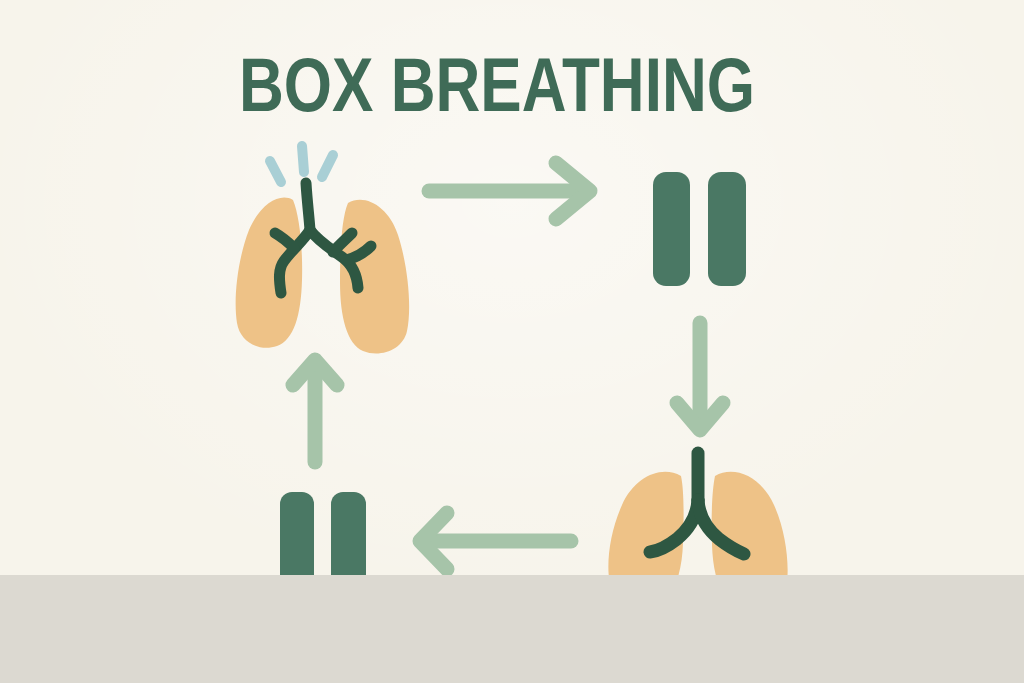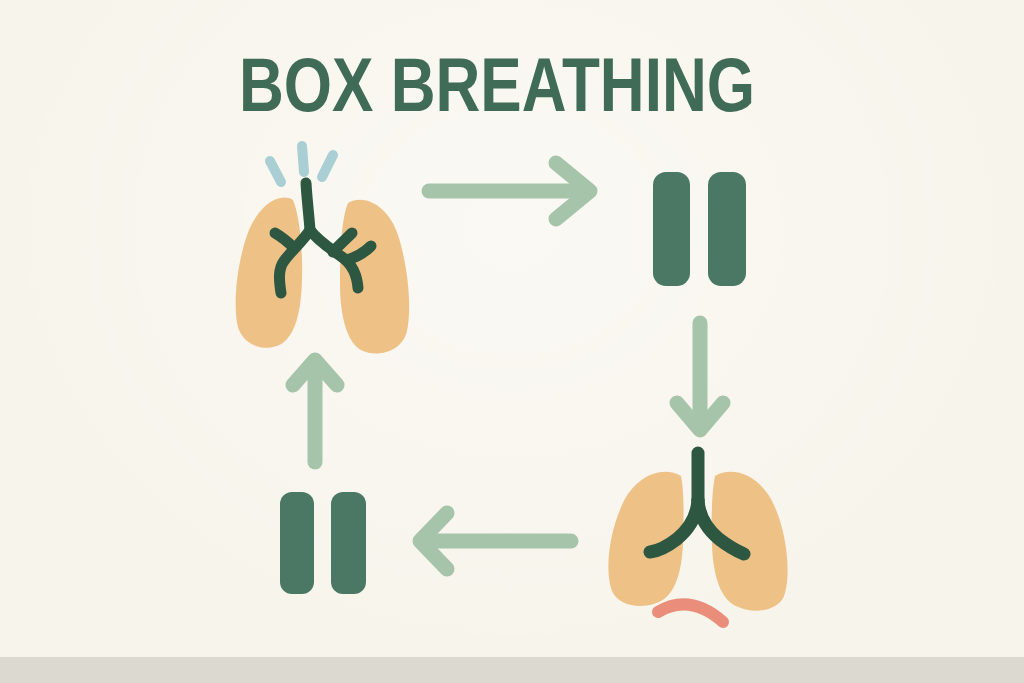--- a/index.html
+++ b/index.html
@@ -13,21 +13,21 @@
     --frown-salmon:#ea8d7b;
   }
   html,body{margin:0;padding:0;}
   body{
     background:#dcd9d1;
     font-family:"Liberation Sans", sans-serif;
   }
   .canvas{
     position:relative;
     width:1024px;
-    height:657px;
+    height:575px;
     overflow:hidden;
     background:
       radial-gradient(ellipse at 50% 35%, rgba(255,255,255,0.45), rgba(255,255,255,0) 75%),
       var(--background);
   }
   svg.scene{position:absolute;left:0;top:0;width:1024px;height:683px;display:block;}
   .title-text{
     fill:var(--title-green);
     font-family:"Liberation Sans", sans-serif;
     font-weight:bold;

